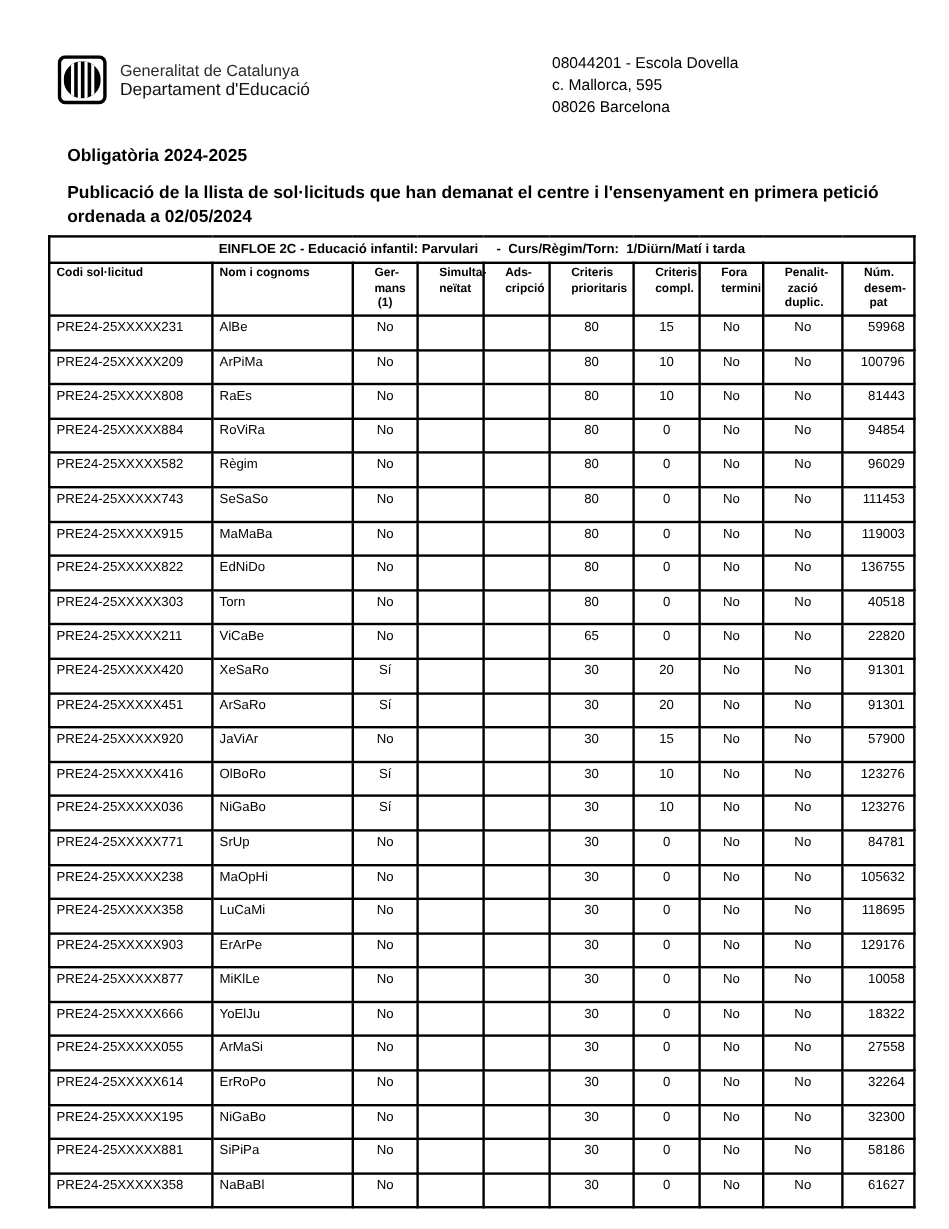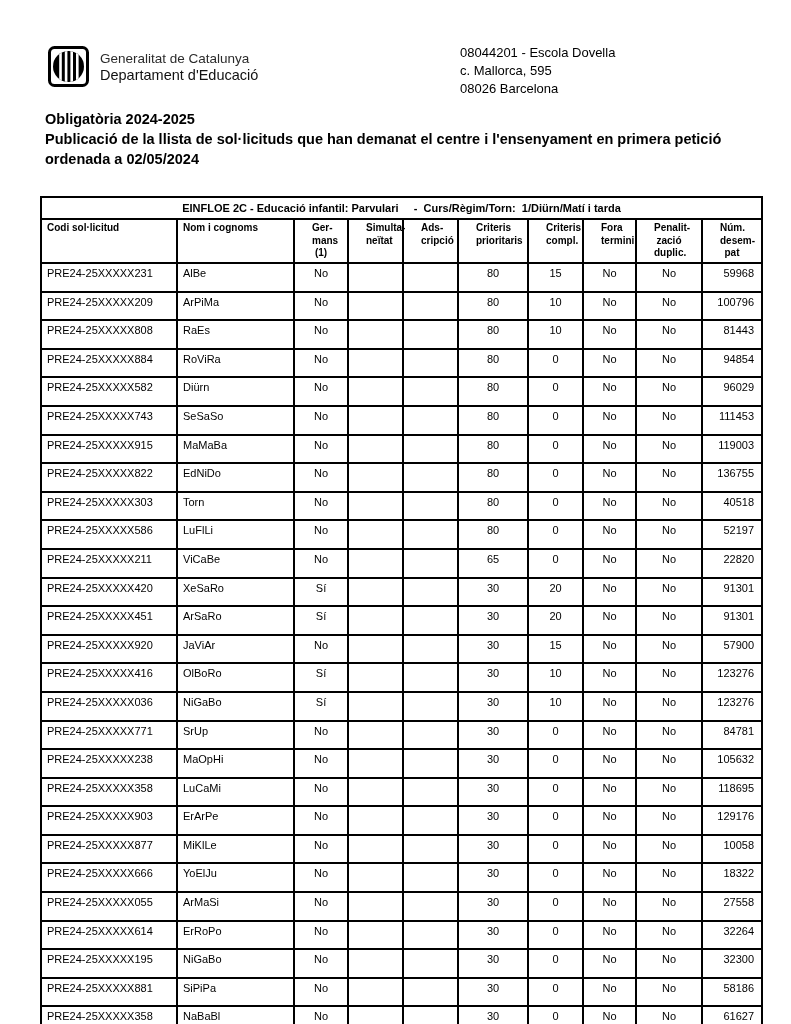--- a/index.html
+++ b/index.html
@@ -19,21 +19,21 @@
   .brand-text { line-height:17px; }
   .brand-org  { font-size:13.5px; color:#2b2b2b; }
   .brand-dept { font-size:14.5px; font-weight:normal; color:#111; }
 
   
   .school { position:absolute; left:430px; top:44px; font-size:13px; line-height:18px;margin-left:30px; }
 
   
   .doc-title { position:absolute; left:45px; top:109px; width:706px;
                font-size:14.5px; font-weight:bold; line-height:20px; }
-  .doc-title p { margin:0; }
+  .doc-title p { margin:11px; }
 
   
   .list-table-wrap { position:absolute; left:40px; top:196px; width:721px; }
   table { border-collapse:collapse; table-layout:fixed; width:721px; }
   th, td { border:2px solid #000; }
 
   .caption-cell {
     font-size:11px; font-weight:bold; text-align:center;
     white-space:pre; height:17px; padding:1px 0 2px;
     overflow:hidden;
@@ -177,21 +177,21 @@
             <td></td>
             <td></td>
             <td>80</td>
             <td>0</td>
             <td>No</td>
             <td>No</td>
             <td class="al-right">94854</td>
           </tr>
           <tr>
             <td class="al-left">PRE24-25XXXXX582</td>
-            <td class="al-left">Diürn</td>
+            <td class="al-left">Règim</td>
             <td>No</td>
             <td></td>
             <td></td>
             <td>80</td>
             <td>0</td>
             <td>No</td>
             <td>No</td>
             <td class="al-right">96029</td>
           </tr>
           <tr>
@@ -234,32 +234,20 @@
             <td class="al-left">PRE24-25XXXXX303</td>
             <td class="al-left">Torn</td>
             <td>No</td>
             <td></td>
             <td></td>
             <td>80</td>
             <td>0</td>
             <td>No</td>
             <td>No</td>
             <td class="al-right">40518</td>
-          </tr>
-          <tr>
-            <td class="al-left">PRE24-25XXXXX586</td>
-            <td class="al-left">LuFlLi</td>
-            <td>No</td>
-            <td></td>
-            <td></td>
-            <td>80</td>
-            <td>0</td>
-            <td>No</td>
-            <td>No</td>
-            <td class="al-right">52197</td>
           </tr>
           <tr>
             <td class="al-left">PRE24-25XXXXX211</td>
             <td class="al-left">ViCaBe</td>
             <td>No</td>
             <td></td>
             <td></td>
             <td>65</td>
             <td>0</td>
             <td>No</td>

